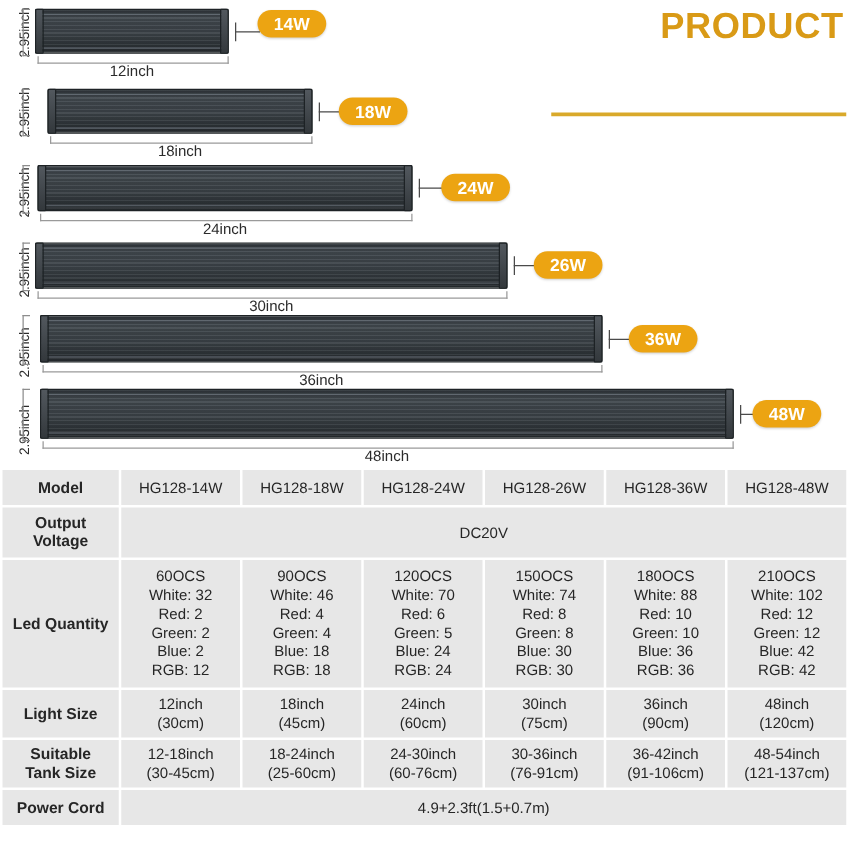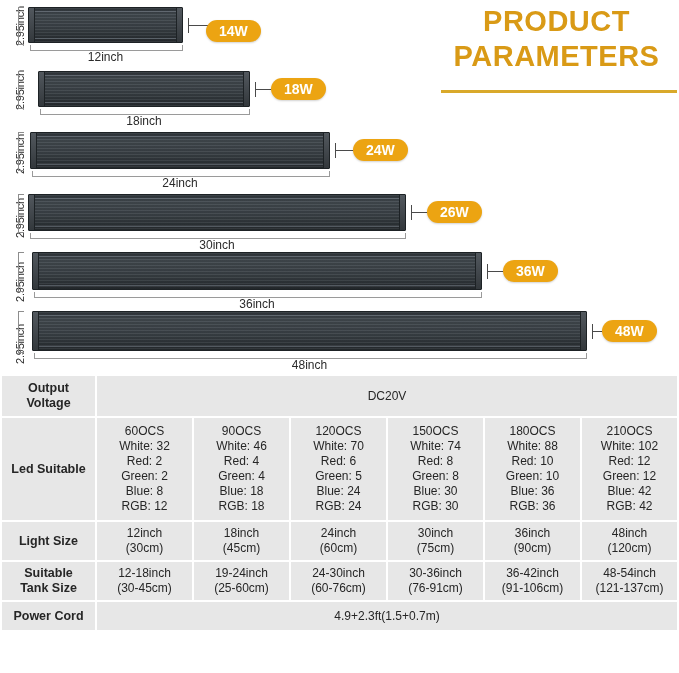--- a/index.html
+++ b/index.html
@@ -9,21 +9,21 @@
     font-family:"Liberation Sans", sans-serif;
     color:#231f20;
     overflow:hidden;
     position:relative;
   }
 
   
   #title-block{
     position:absolute;
     left:438px; top:4px; width:237px;
-    text-align:center;
+    text-align:right;
   }
   #title-block .tline{
     font-size:29px;
     font-weight:bold;
     color:#d99a16;
     letter-spacing:0.5px;
     line-height:35px;
     white-space:nowrap;
   }
   #title-rule{
@@ -165,39 +165,38 @@
   .r-output td{ height:34px; }
   .r-light td{ height:32px; }
   .r-tank td{ height:32px; }
   .r-cord td{ height:22px; }
 </style>
 </head>
 <body>
 
 <div id="title-block">
   <div class="tline">PRODUCT</div>
-  <div class="tline">PARAMETERS</div>
 </div>
 <div id="title-rule"></div>
 
 <div id="diagram">
 
   <div class="lamp-row">
     <div class="vlabel" style="left:14px; top:46px;">2.95inch</div>
     <div class="hbracket" style="left:18px; top:7px; height:36px;"></div>
     <div class="bar" style="left:28px; top:7px; width:155px; height:36px;">
       <div class="inner"></div>
       <div class="cap left"></div>
       <div class="cap right"></div>
     </div>
     <div class="wbracket" style="left:30px; top:45px; width:151px;"></div>
     <div class="wlabel" style="left:30px; top:50px; width:151px;">12inch</div>
     <div class="tick" style="left:188px; top:18px; height:15px;"></div>
     <div class="leader" style="left:188px; top:25px; width:20px;"></div>
-    <div class="badge" style="left:206px; top:20px;">14W</div>
+    <div class="badge" style="left:206px; top:8px;">14W</div>
   </div>
 
   <div class="lamp-row">
     <div class="vlabel" style="left:14px; top:110px;">2.95inch</div>
     <div class="hbracket" style="left:18px; top:71px; height:36px;"></div>
     <div class="bar" style="left:38px; top:71px; width:212px; height:36px;">
       <div class="inner"></div>
       <div class="cap left"></div>
       <div class="cap right"></div>
     </div>
@@ -269,38 +268,47 @@
   </div>
 
 </div>
 
 <table id="spec-table">
   <colgroup>
     <col style="width:93px">
     <col span="6" style="width:95px">
   </colgroup>
   <tbody>
+    <tr class="r-model">
+      <td class="rowlabel">Model</td>
+      <td>HG128-14W</td>
+      <td>HG128-18W</td>
+      <td>HG128-24W</td>
+      <td>HG128-26W</td>
+      <td>HG128-36W</td>
+      <td>HG128-48W</td>
+    </tr>
 
 
     <tr class="r-output">
       <td class="rowlabel two-line">
         <div>Output</div>
         <div>Voltage</div>
       </td>
       <td colspan="6">DC20V</td>
     </tr>
 
     <tr class="r-led">
-      <td class="rowlabel">Led Suitable</td>
+      <td class="rowlabel">Led Quantity</td>
       <td class="led-cell">
         <div>60OCS</div>
         <div>White: 32</div>
         <div>Red: 2</div>
         <div>Green: 2</div>
-        <div>Blue: 8</div>
+        <div>Blue: 2</div>
         <div>RGB: 12</div>
       </td>
       <td class="led-cell">
         <div>90OCS</div>
         <div>White: 46</div>
         <div>Red: 4</div>
         <div>Green: 4</div>
         <div>Blue: 18</div>
         <div>RGB: 18</div>
       </td>
@@ -369,21 +377,21 @@
     <tr class="r-tank">
       <td class="rowlabel two-line">
         <div>Suitable</div>
         <div>Tank Size</div>
       </td>
       <td class="two-line">
         <div>12-18inch</div>
         <div>(30-45cm)</div>
       </td>
       <td class="two-line">
-        <div>19-24inch</div>
+        <div>18-24inch</div>
         <div>(25-60cm)</div>
       </td>
       <td class="two-line">
         <div>24-30inch</div>
         <div>(60-76cm)</div>
       </td>
       <td class="two-line">
         <div>30-36inch</div>
         <div>(76-91cm)</div>
       </td>

